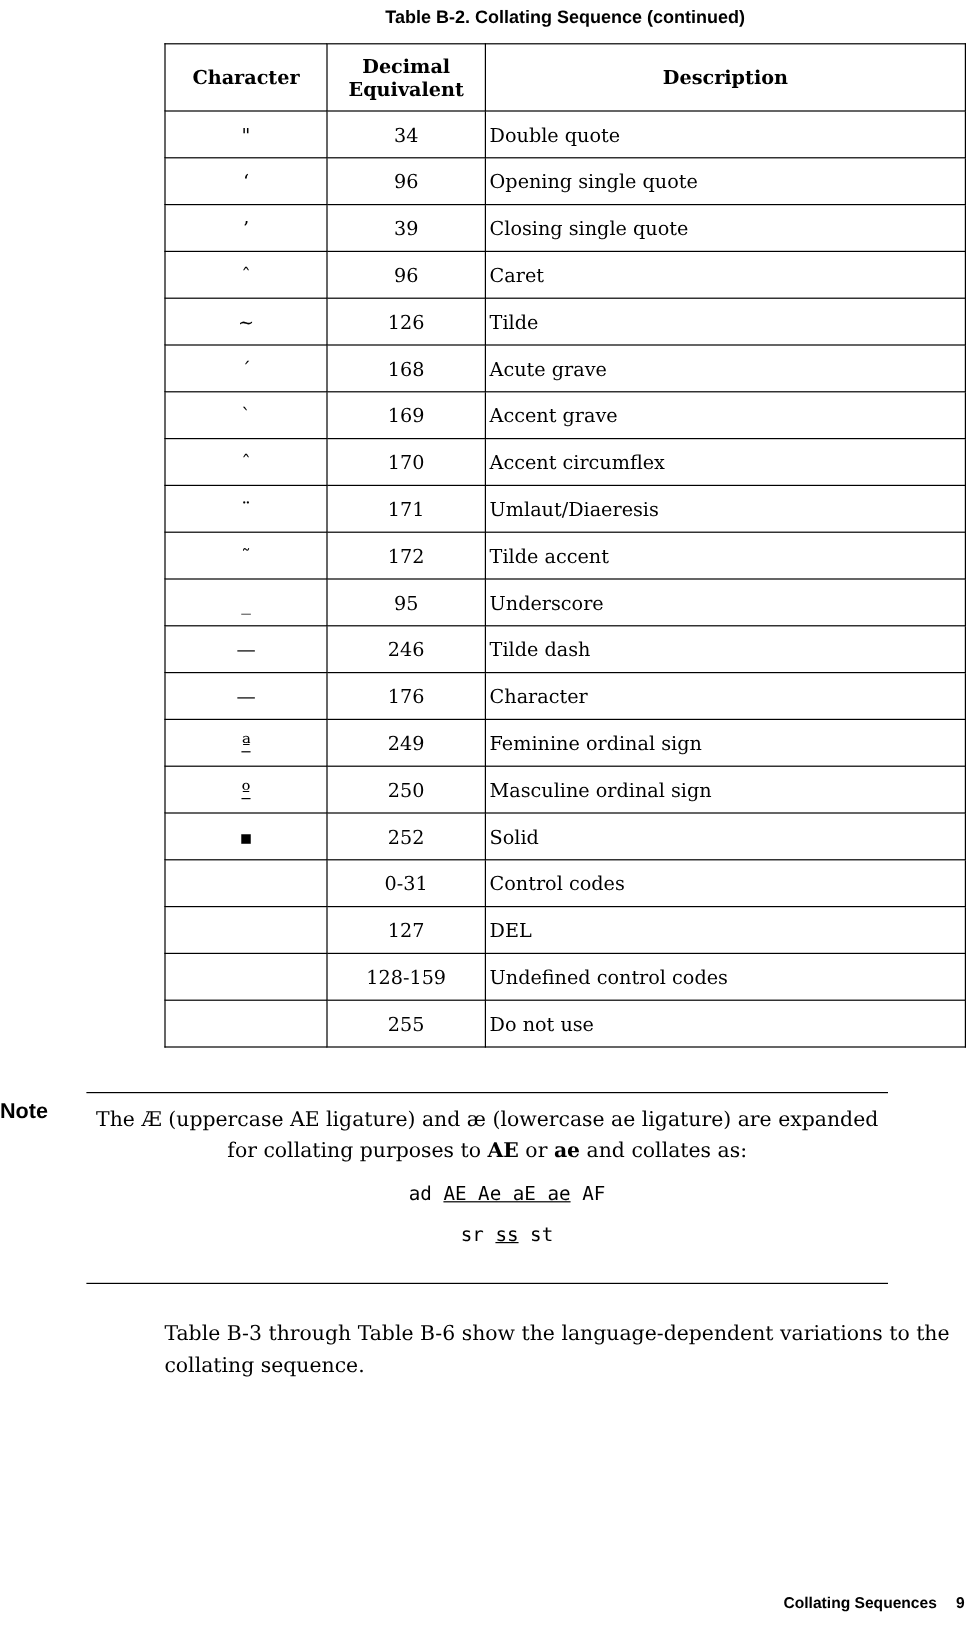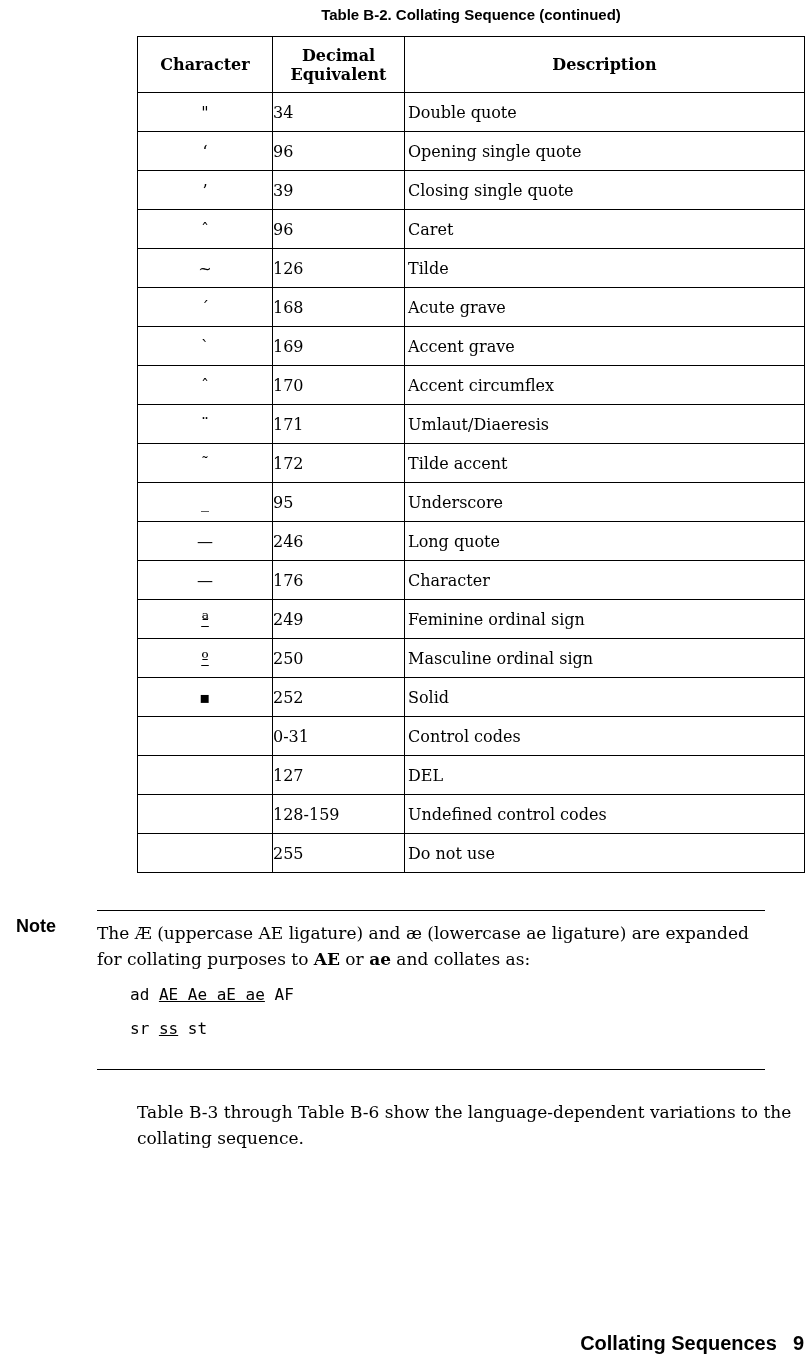--- a/index.html
+++ b/index.html
@@ -37,57 +37,57 @@
     padding: 4px 10px;
   }
   th.h-char { width: 135px; margin-top: 16px; }
   th.h-dec  { width: 132px; }
   table.collating td {
     height: 39px;
     font-size: 16px;
     vertical-align: middle;
   }
   td.c-char { text-align: center; font-size: 17px; }
-  td.c-dec  { text-align: left; }
+  td.c-dec  { text-align: center; }
   td.c-desc { text-align: left; padding-left: 3px; }
   .underline { text-decoration: underline; }
   .note-section { position: relative; margin-top: 37px; }
   .note-label {
     position: absolute;
-    left: 16px;
+    left: 0;
     top: 6px;
     font-family: "Liberation Sans", sans-serif;
     font-weight: bold;
     font-size: 18px;
   }
-  .note-body { margin-left: 97px; width: 668px; }
+  .note-body { margin-left: 72px; width: 668px; text-align: center; }
   .rule { border: none; border-top: 1px solid #000; margin: 0; height: 0; }
   .note-body p.text { font-size: 17px; line-height: 26px; margin: 9px 0 6px 0; }
   .mono-line {
     font-family: "DejaVu Sans Mono", monospace;
     font-size: 16px;
     margin: 13px 0 15px 33px;
     white-space: pre;
   }
   .mono { font-family: "DejaVu Sans Mono", monospace; font-size: 16px; }
   .u { text-decoration: underline; }
   .note-body .spacer { height: 16px; }
   .closing {
     margin: 29px 0 0 137px;
     width: 668px;
     font-size: 17px;
     line-height: 26px;
   }
   .footer {
     position: absolute;
     right: 2px;
-    bottom: 8px;
+    bottom: 20px;
     font-family: "Liberation Sans", sans-serif;
     font-weight: bold;
-    font-size: 20px;
+    font-size: 13px;
   }
   .footer .pagenum { margin-left: 16px; }
   b { font-weight: bold; }
 </style>
 </head>
 <body>
 
 <div class="page">
 
   <div class="table-title">Table B-2. Collating Sequence (continued)</div>
@@ -164,21 +164,21 @@
 
         <tr>
           <td class="c-char">_</td>
           <td class="c-dec">95</td>
           <td class="c-desc">Underscore</td>
         </tr>
 
         <tr>
           <td class="c-char">—</td>
           <td class="c-dec">246</td>
-          <td class="c-desc">Long quote</td>
+          <td class="c-desc">Tilde dash</td>
         </tr>
 
         <tr>
           <td class="c-char">—</td>
           <td class="c-dec">176</td>
           <td class="c-desc">Character</td>
         </tr>
 
         <tr>
           <td class="c-char underline">ª</td>

